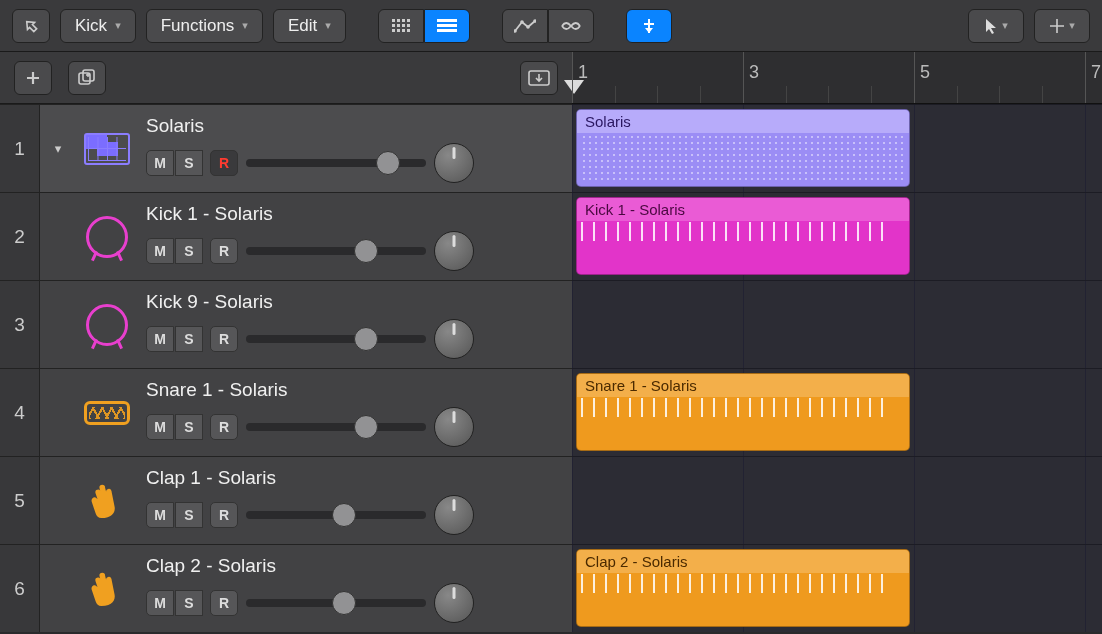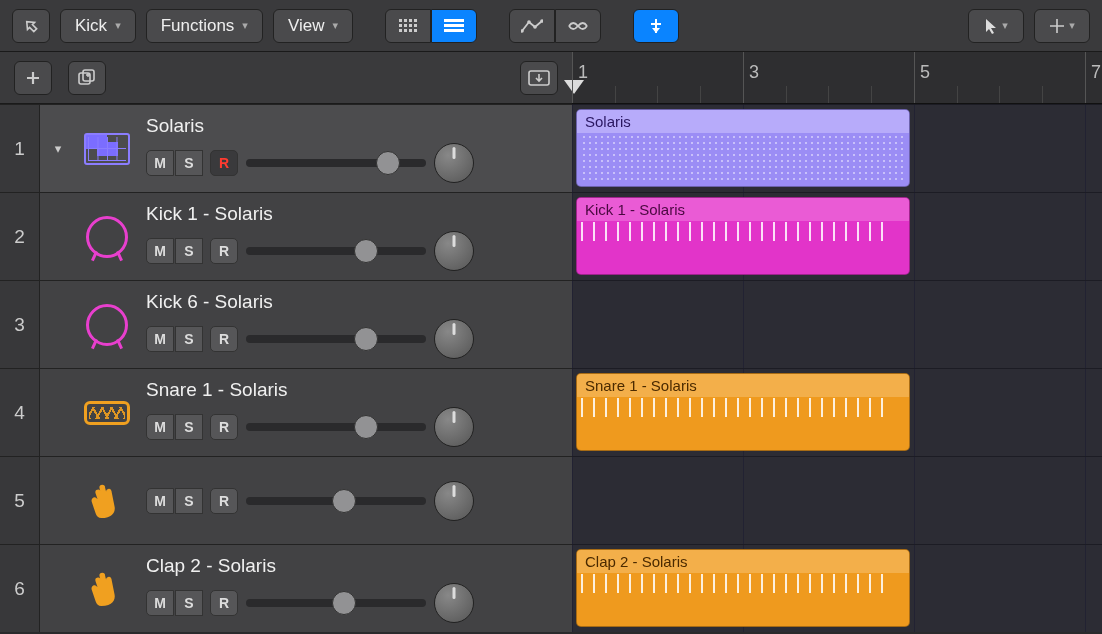--- a/index.html
+++ b/index.html
@@ -91,21 +91,21 @@
   </div>
   <div class="tb-menu">
     <span>Kick</span>
       <span class="chev">▾</span>
   </div>
   <div class="tb-menu">
     <span>Functions</span>
       <span class="chev">▾</span>
   </div>
   <div class="tb-menu">
-    <span>View</span>
+    <span>Edit</span>
       <span class="chev">▾</span>
   </div>
   <div class="toolbar-gap"></div>
   <div class="tb-group">
     <div class="tb-seg">
       <svg width="18" height="14">
           <g fill="#ccc">
             <rect width="3" height="3" x="0" y="0"></rect>
             <rect width="3" height="3" x="5" y="0"></rect>
             <rect width="3" height="3" x="10" y="0"></rect>
@@ -268,21 +268,21 @@
         </div>
       </div>
       <div class="track-row">
         <div class="track-num">3</div>
         <div class="track-header">
           <div style="width:20px"></div>
           <div class="track-icon-slot">
             <div class="icon-kick c-pink"></div>
           </div>
           <div class="track-info">
-            <div class="track-name">Kick 6 - Solaris</div>
+            <div class="track-name">Kick 9 - Solaris</div>
             <div class="track-controls">
               <div class="msr">
                 <button>M</button>
                 <button>S</button>
                 <button class="rec">R</button>
               </div>
               <div class="vol-slider">
                 <div class="thumb" style="left:60%"></div>
               </div>
               <div class="pan-knob"></div>
@@ -316,20 +316,21 @@
       <div class="track-row">
         <div class="track-num">5</div>
         <div class="track-header">
           <div style="width:20px"></div>
           <div class="track-icon-slot">
             <div class="icon-clap c-orange"><svg viewBox="0 0 40 40">
                 <path fill="currentColor" d="M14 38c-3 0-5-2-6-5l-4-12c-1-3 1-5 3-5 1 0 2 1 3 2l-2-6c-1-3 1-4 3-4 1 0 2 1 2 2l-1-4c0-2 1-3 3-3s3 1 3 3l1 4c0-2 2-3 3-3 2 0 3 2 3 4l3 15c1 5-2 12-14 12z"></path>
               </svg></div>
           </div>
           <div class="track-info">
+            <div class="track-name">Clap 1 - Solaris</div>
             <div class="track-controls">
               <div class="msr">
                 <button>M</button>
                 <button>S</button>
                 <button class="rec">R</button>
               </div>
               <div class="vol-slider">
                 <div class="thumb" style="left:48%"></div>
               </div>
               <div class="pan-knob"></div>

